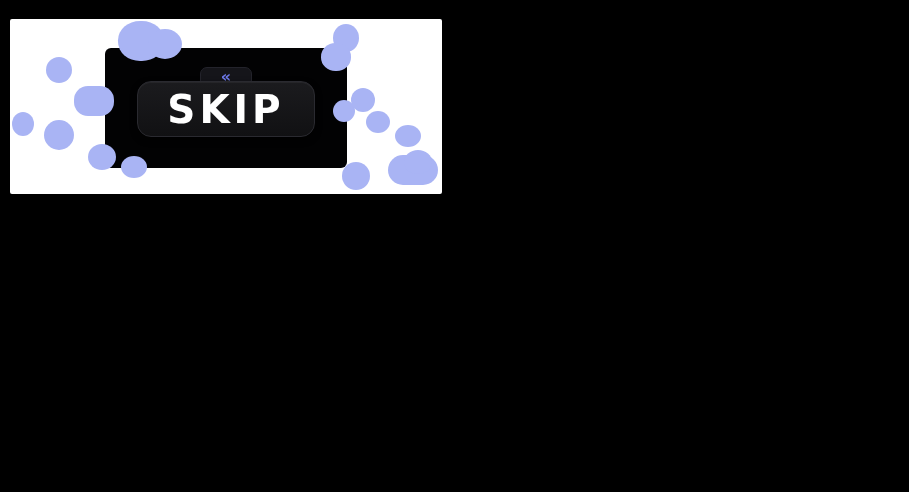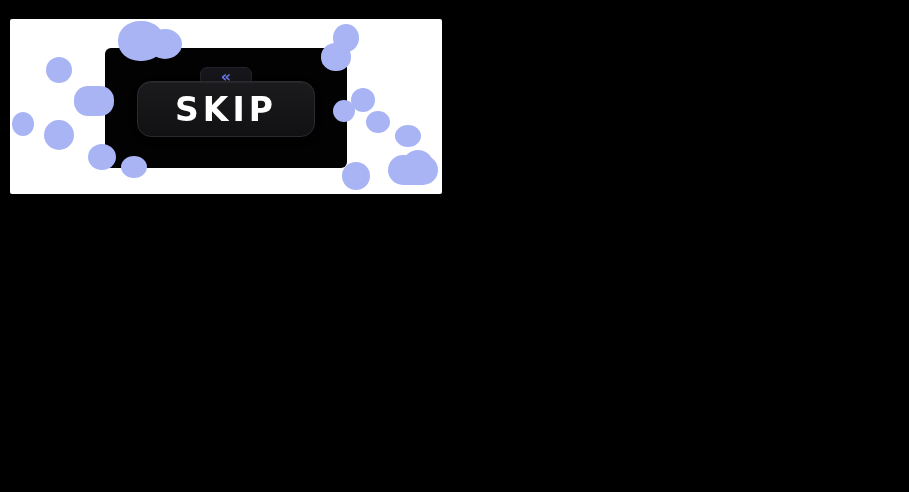--- a/index.html
+++ b/index.html
@@ -62,21 +62,21 @@
     left: 32px;
     top: 33px;
     width: 178px;
     height: 56px;
     background: linear-gradient(#1b1b1e, #111113);
     border: 1px solid #2a2a30;
     border-radius: 14px;
     box-shadow: inset 0 1px 0 rgba(255,255,255,0.05), 0 3px 6px rgba(0,0,0,0.7);
     color: #fff;
     font-family: "DejaVu Sans", "Liberation Sans", sans-serif;
-    font-size: 33px;
+    font-size: 39px;
     font-weight: 800;
     letter-spacing: 4px;
     text-align: center;
     cursor: pointer;
     padding: 0;
   }
   .paint-layer {
     position: absolute;
     inset: 0;
     z-index: 3;

